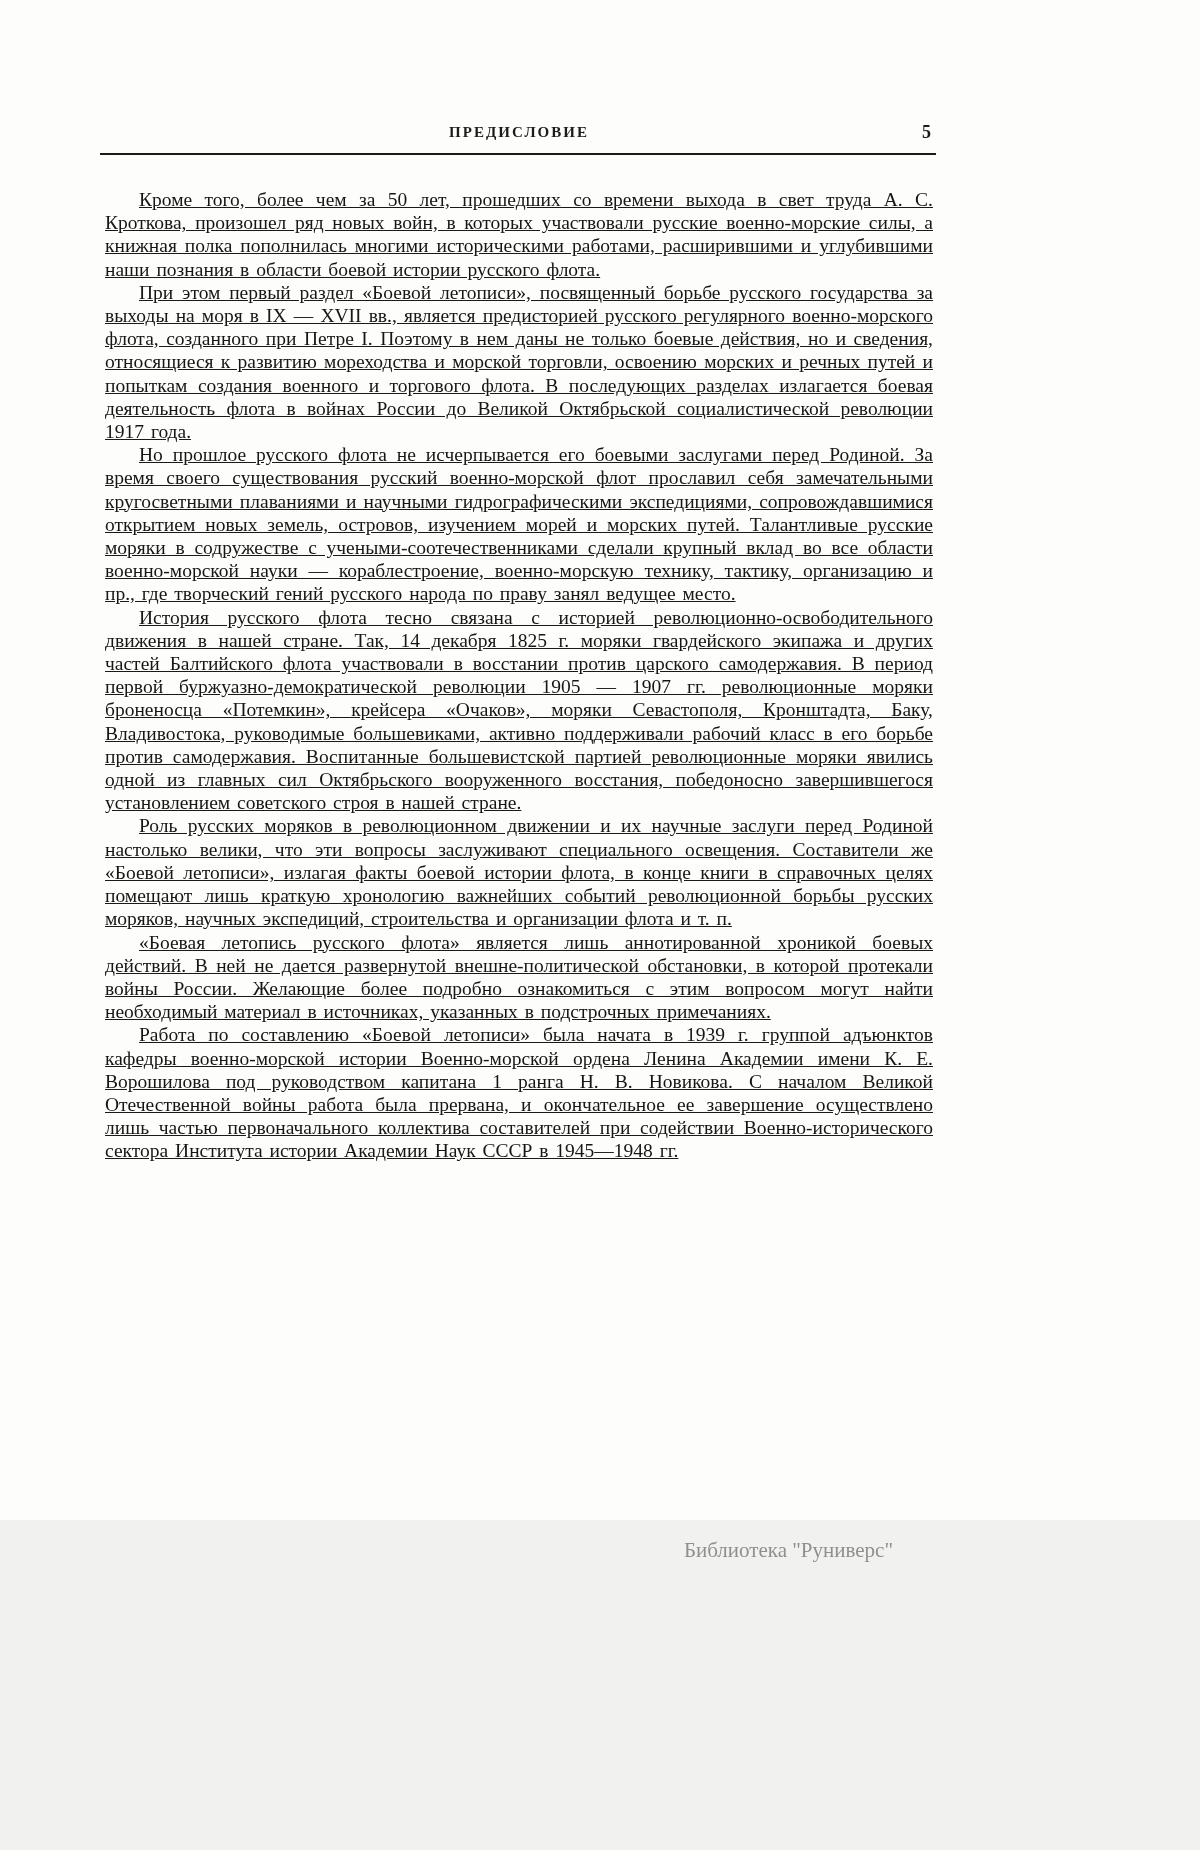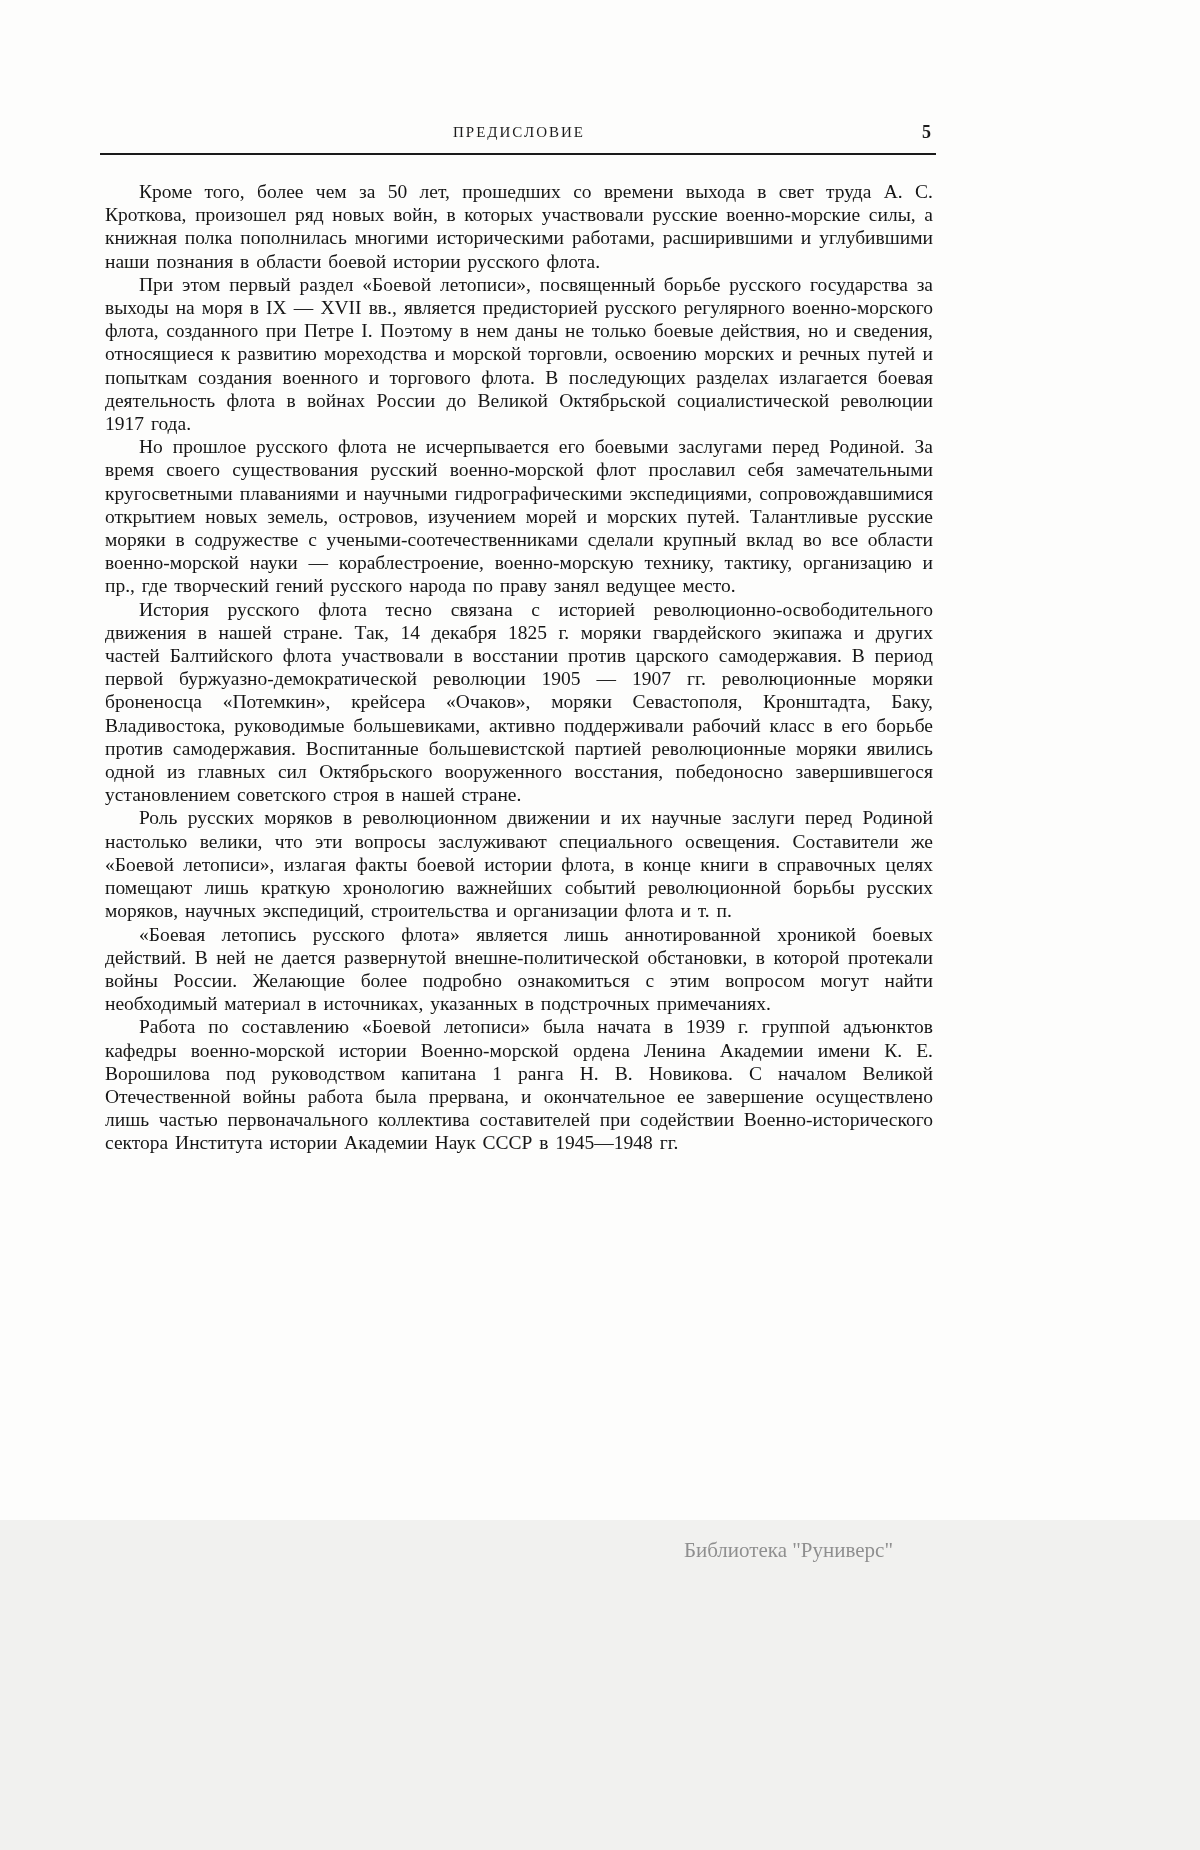--- a/index.html
+++ b/index.html
@@ -21,21 +21,21 @@
     position: absolute;
     top: 124px;
     left: 105px;
     width: 828px;
     height: 24px;
   }
   .header .title {
     display: block;
     text-align: center;
     font-size: 15px;
-    font-weight: normal;
+    font-weight: bold;
     letter-spacing: 2px;
     color: #1c1c1c;
   }
   .header .pagenum {
     position: absolute;
     right: 2px;
     top: -2px;
     font-size: 18px;
     font-weight: bold;
     color: #1c1c1c;
@@ -45,23 +45,24 @@
     top: 153px;
     left: 100px;
     width: 836px;
     height: 0;
     border: none;
     border-top: 2px solid #1a1a1a;
     margin: 0;
   }
   .body-text {
     position: absolute;
-    top: 180px;
+    top: 188px;
     left: 105px;
     width: 828px;
+    text-decoration: underline;
   }
   .body-text p {
     margin: 0;
     font-size: 19.5px;
     line-height: 23.2px;
     text-align: justify;
     text-indent: 34px;
     word-spacing: 2px;
     color: #161616;
   }

